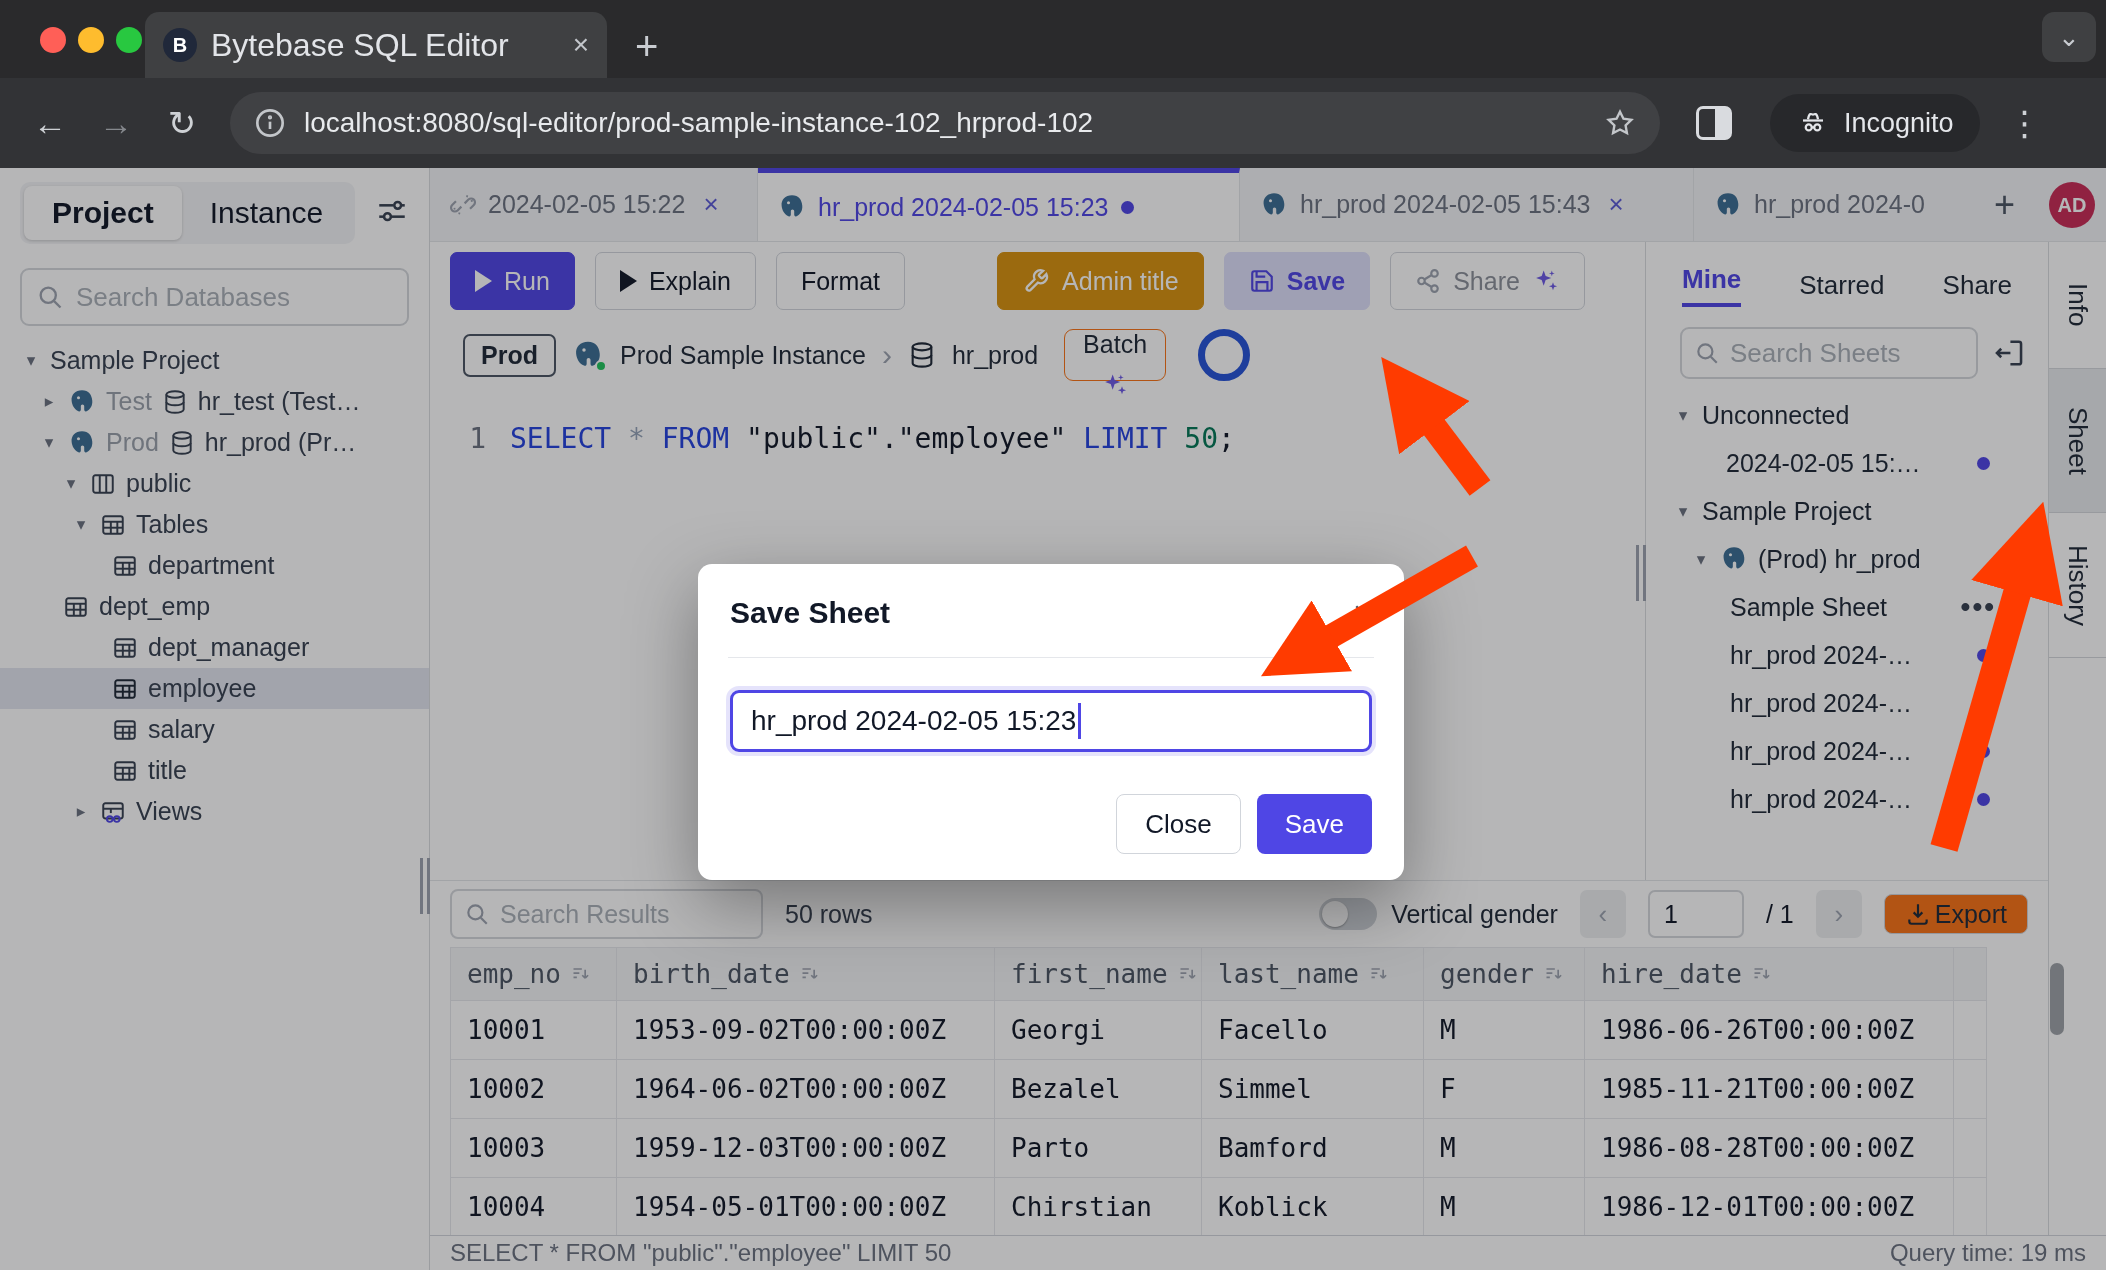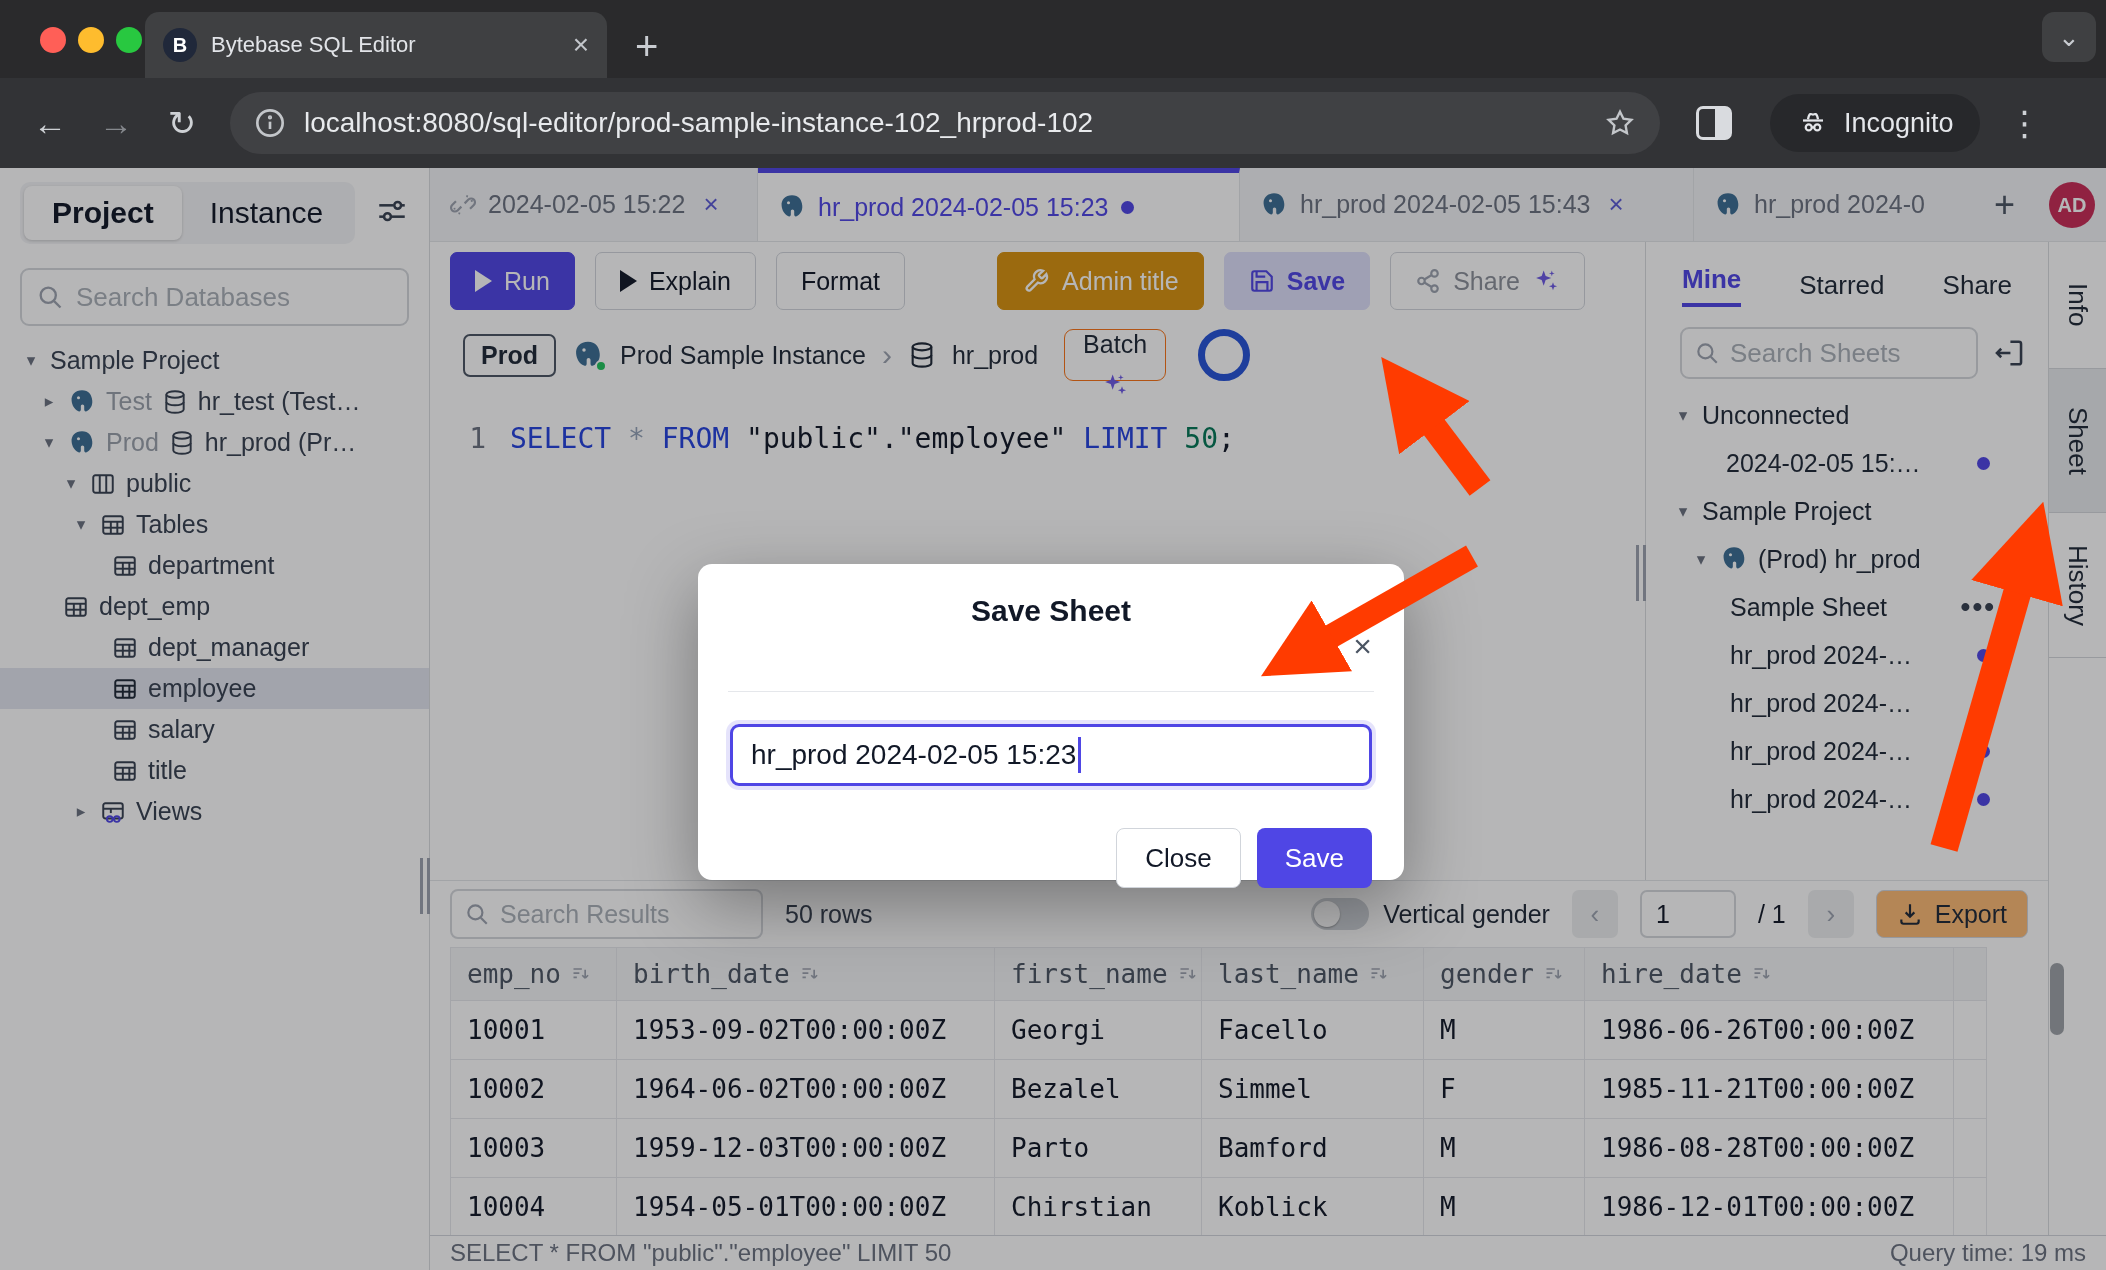--- a/index.html
+++ b/index.html
@@ -7,21 +7,21 @@
   body { font-family:"Liberation Sans", sans-serif; }
   .stage { position:relative; width:2106px; height:1270px; overflow:hidden; background:#fff; }
 
   
   .chrome { position:absolute; top:0; left:0; width:100%; height:168px; z-index:1; }
   .tabstrip { height:78px; background:#2a2a2c; display:flex; align-items:flex-end; position:relative; }
   .lights { position:absolute; left:40px; top:27px; display:flex; gap:12px; }
   .light { width:26px; height:26px; border-radius:50%; }
   .btab { margin-left:145px; width:462px; height:66px; background:#3f4042; border-radius:14px 14px 0 0; display:flex; align-items:center; padding:0 18px; gap:14px; }
   .favicon { width:34px; height:34px; border-radius:50%; background:#20283a; color:#fff; display:flex; align-items:center; justify-content:center; font-size:20px; font-weight:bold; }
-  .btab-title { color:#e2e4e8; font-size:22px; flex:1; white-space:nowrap; overflow:hidden; }
+  .btab-title { color:#e2e4e8; font-size:32px; flex:1; white-space:nowrap; overflow:hidden; }
   .btab-close { color:#c3c6cb; font-size:28px; cursor:default; }
   .newtab { color:#c9ccd1; font-size:40px; margin:0 0 12px 28px; line-height:1; }
   .win-chev { position:absolute; right:10px; top:12px; width:54px; height:50px; background:#3f4042; border-radius:12px; color:#c9ccd1; font-size:26px; display:flex; align-items:center; justify-content:center; }
   .navbar { height:90px; background:#323336; display:flex; align-items:center; padding:0 22px; gap:10px; }
   .nav-ic { width:56px; text-align:center; font-size:34px; color:#ced1d5; }
   .nav-ic.fwd { color:#85888d; }
   .omnibox { margin-left:10px; width:1430px; height:62px; background:#404144; border-radius:32px; display:flex; align-items:center; padding:0 24px; gap:18px; }
   .url-text { color:#e8eaed; font-size:28px; flex:1; white-space:nowrap; overflow:hidden; }
   .omni-ic { flex:none; display:flex; align-items:center; }
   .panel-ic { width:36px; height:34px; border:3px solid #d9dbdf; border-radius:7px; position:relative; margin-left:26px; }
@@ -100,38 +100,38 @@
   .res-search { width:313px; height:50px; border:2px solid #d4d7db; border-radius:8px; display:flex; align-items:center; gap:10px; padding:0 12px; }
   .res-search input { border:0; outline:0; width:100%; font-size:25px; color:#374151; font-family:inherit; background:transparent; }
   .res-search input::placeholder { color:#aab0b8; }
   .rows-label { font-size:25px; color:#374151; }
   .toggle-wrap { margin-left:auto; display:flex; align-items:center; gap:14px; font-size:25px; color:#1f2937; }
   .toggle { width:58px; height:32px; background:#cfd3d8; border-radius:16px; position:relative; }
   .toggle .knob { position:absolute; left:3px; top:3px; width:26px; height:26px; background:#fff; border-radius:50%; box-shadow:0 1px 2px rgba(0,0,0,.3); }
   .pg-btn { width:46px; height:48px; background:#eceef0; border-radius:7px; color:#9ca3af; font-size:26px; display:flex; align-items:center; justify-content:center; }
   .pg-input { width:96px; height:48px; border:2px solid #d4d7db; border-radius:7px; font-size:25px; padding:0 14px; color:#111827; font-family:inherit; }
   .pg-total { font-size:25px; color:#111827; }
-  .export { height:48px; border:1px solid #d1d5db; border-radius:8px; background:#fdba74; display:flex; align-items:center; gap:12px; padding:0 20px; font-size:25px; color:#1f2937; }
+  .export { height:40px; border:1px solid #d1d5db; border-radius:8px; background:#f97316; display:flex; align-items:center; gap:4px; padding:0 20px; font-size:25px; color:#1f2937; }
   .grid { margin-left:20px; width:1315px; font-family:"DejaVu Sans Mono", monospace; font-size:26px; }
   .grow { display:grid; grid-template-columns:167px 378px 207px 222px 161px 369px 1fr; }
   .gcell { height:59px; display:flex; align-items:center; padding:0 16px; border-bottom:1px solid #e5e7eb; border-right:1px solid #e5e7eb; color:#111827; white-space:nowrap; overflow:hidden; }
   .ghead .gcell { height:54px; background:#f4f5f6; color:#4b5563; gap:10px; border-top:1px solid #e5e7eb; }
   .gcell:first-child { border-left:1px solid #e5e7eb; }
   .vscroll { position:absolute; left:1620px; top:795px; width:14px; height:72px; background:#9ea3a8; border-radius:7px; z-index:5; }
 
   .statusbar { position:absolute; left:0; bottom:0; width:100%; height:35px; background:#fff; border-top:1px solid #d1d5db; display:flex; align-items:center; padding:0 20px; font-size:24px; color:#6b7280; z-index:6; }
   .qtime { margin-left:auto; }
 
   .splitter { position:absolute; width:10px; height:56px; display:flex; gap:4px; }
   .splitter i { width:3px; background:#9ca3af; }
 
   
   .dim { position:absolute; left:0; top:168px; right:0; bottom:0; background:rgba(13,13,18,0.30); z-index:40; }
   .modal { position:absolute; left:698px; top:564px; width:706px; height:316px; background:#fff; border-radius:14px; box-shadow:0 24px 70px rgba(0,0,0,.35); z-index:50; padding:30px 32px; }
-  .modal-head { display:flex; align-items:center;flex-direction:column; }
+  .modal-head { display:flex; align-items:center; }
   .modal-title { font-size:30px; font-weight:bold; color:#111827; }
   .modal-x { margin-left:auto; font-size:32px; color:#4b5563; }
   .modal hr { border:0; border-top:1px solid #e5e7eb; margin:26px -2px 0 -2px; }
   .modal-input { margin-top:32px; height:62px; border:3px solid #4f46e5; border-radius:9px; box-shadow:0 0 0 4px rgba(79,70,229,.15); display:flex; align-items:center; padding:0 18px; font-size:28px; color:#111827; }
   .caret { width:3px; height:36px; background:#4f46e5; margin-left:2px; }
   .modal-foot { display:flex; justify-content:flex-end; gap:16px; margin-top:42px; }
   .m-btn { height:60px; border-radius:8px; font-size:26px; display:flex; align-items:center; justify-content:center; padding:0 28px; }
   .m-close { border:1px solid #d1d5db; background:#fff; color:#111827; }
   .m-save { background:#4f46e5; color:#fff; }
   .arrows { position:absolute; left:0; top:0; z-index:60; pointer-events:none; }

